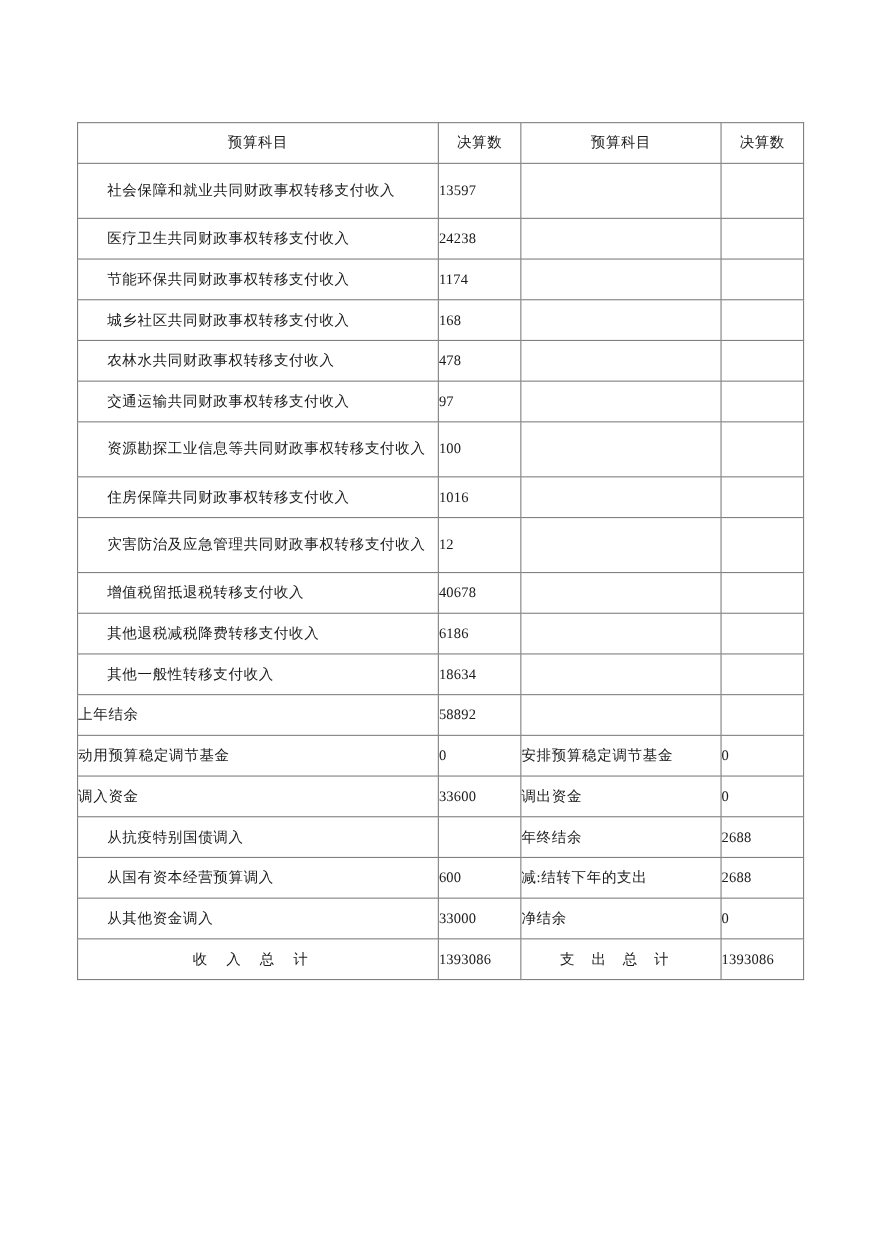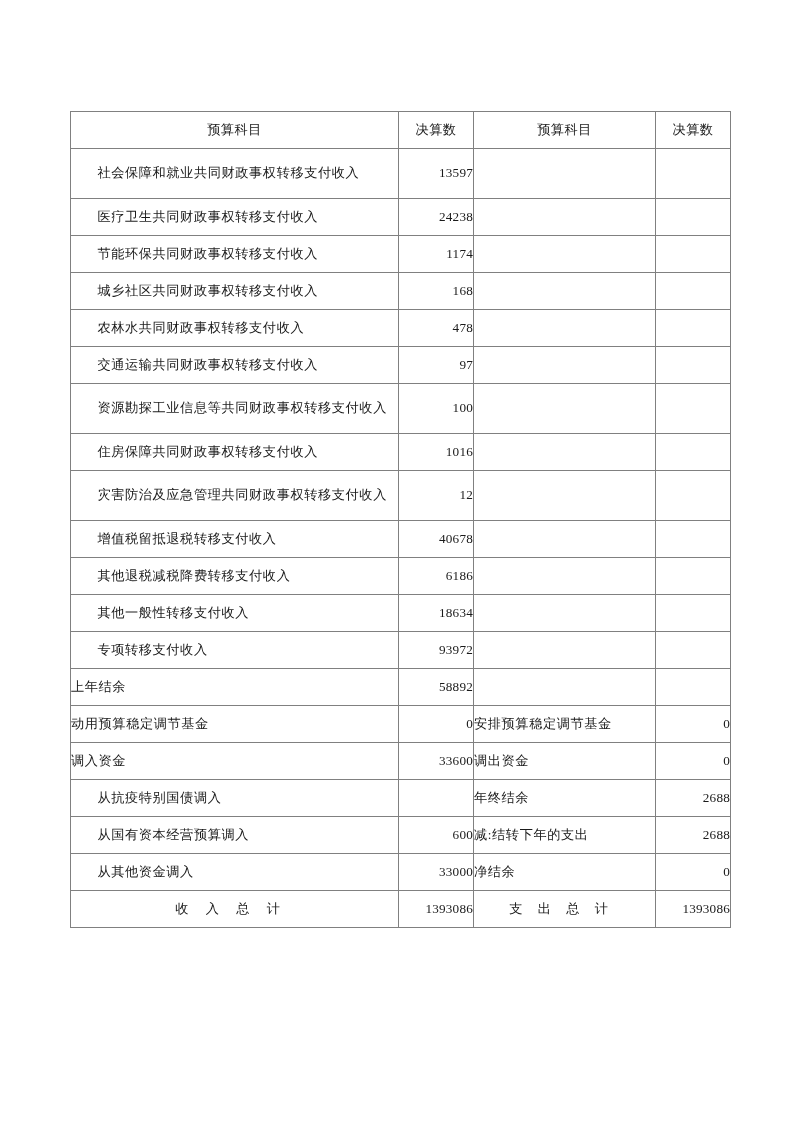--- a/index.html
+++ b/index.html
@@ -77,21 +77,21 @@
   td.subject .txt {
     display: block;
     text-indent: 2em;
     letter-spacing: 0.6px;
   }
   td.subject.flush .txt {
     text-indent: 0;
   }
 
   td.amount {
-    text-align: right;
+    text-align: left;
     font-size: 13.2px;
     letter-spacing: 0.2px;
     font-family: "Liberation Serif", "DejaVu Serif", serif;
   }
 
   tr.total td { }
   tr.total td.subject .txt {
     text-align: center;
     text-indent: 0;
     letter-spacing: 7px;
@@ -238,30 +238,20 @@
             <td class="subject">
               <span class="txt">其他一般性转移支付收入</span>
             </td>
             <td class="amount">18634</td>
             <td class="subject flush">
               <span class="txt"></span>
             </td>
             <td class="amount"></td>
           </tr>
           <tr>
-            <td class="subject">
-              <span class="txt">专项转移支付收入</span>
-            </td>
-            <td class="amount">93972</td>
-            <td class="subject flush">
-              <span class="txt"></span>
-            </td>
-            <td class="amount"></td>
-          </tr>
-          <tr>
             <td class="subject flush">
               <span class="txt">上年结余</span>
             </td>
             <td class="amount">58892</td>
             <td class="subject flush">
               <span class="txt"></span>
             </td>
             <td class="amount"></td>
           </tr>
           <tr>

